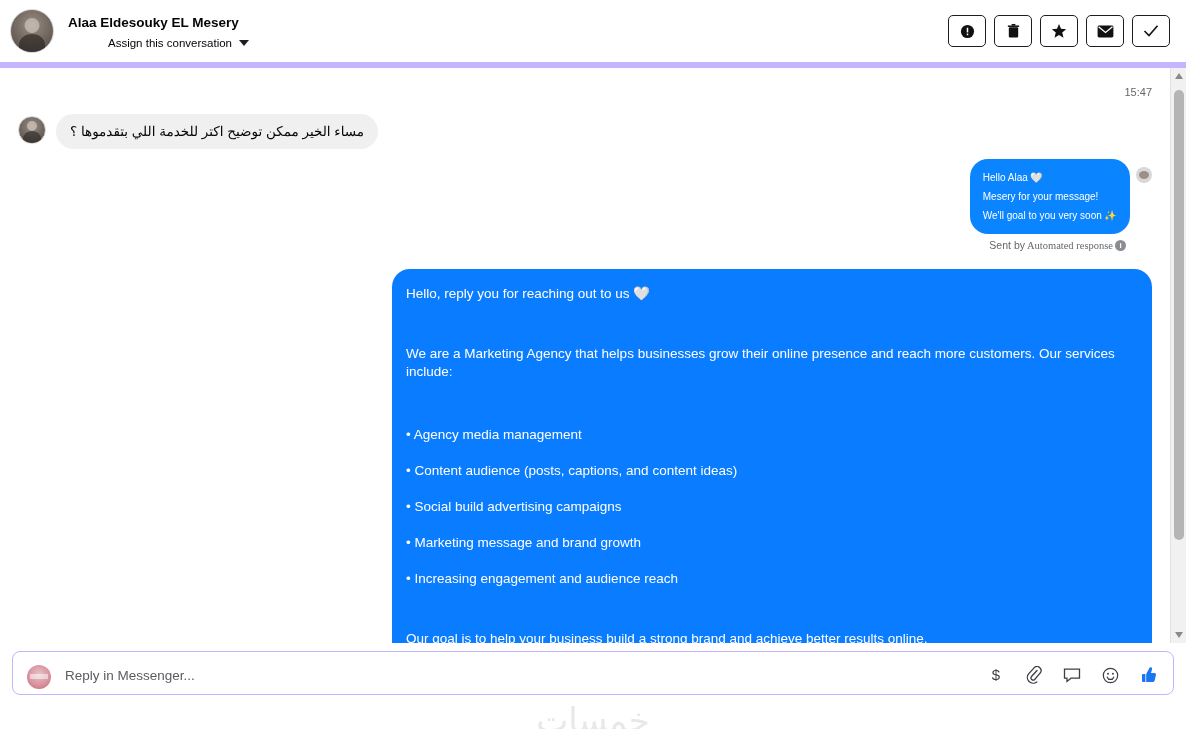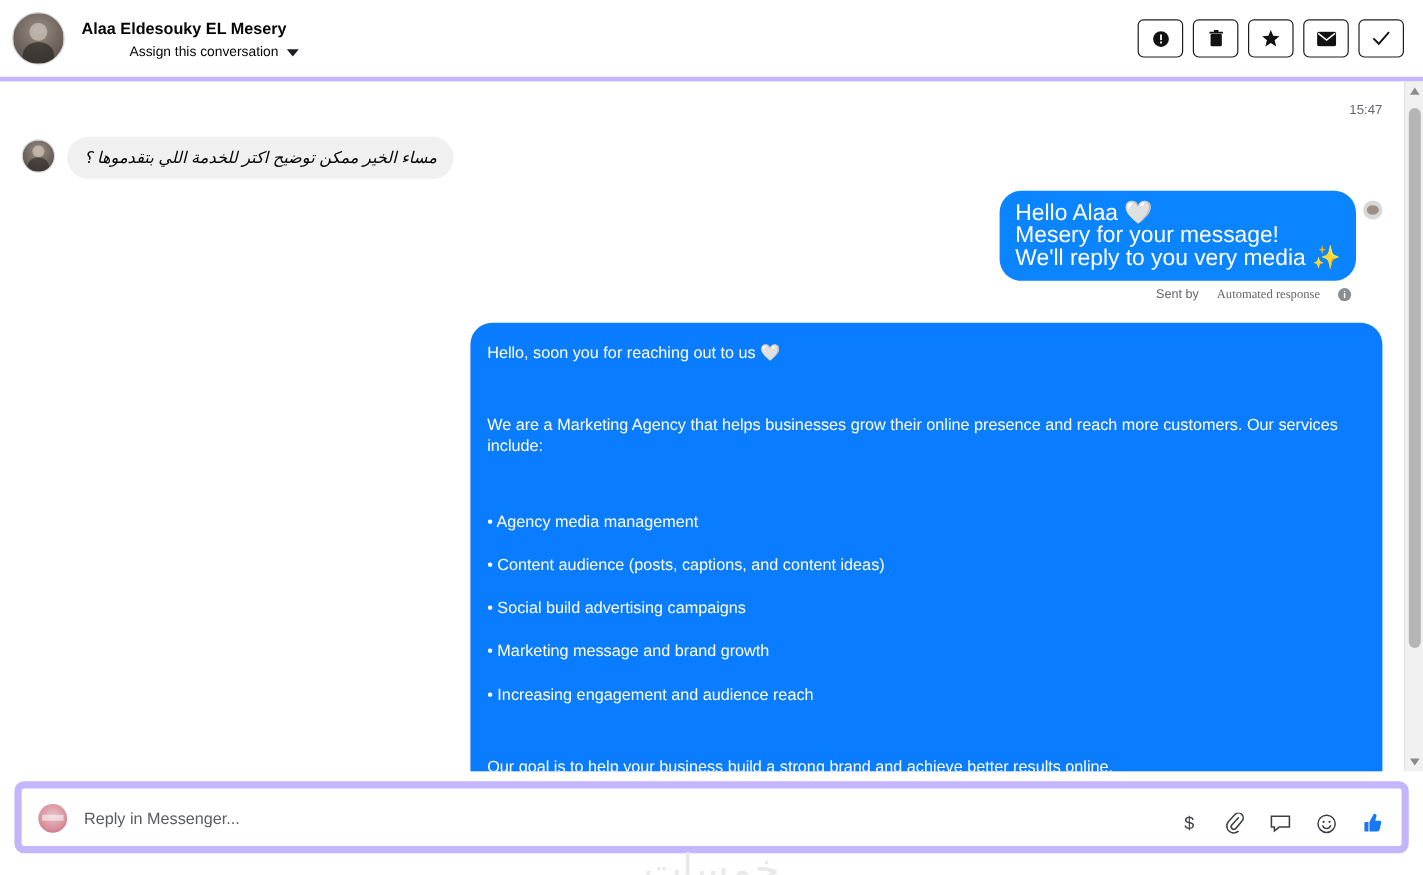--- a/index.html
+++ b/index.html
@@ -14,21 +14,21 @@
     position: relative;
     width: 1186px; height: 729px;
     display: flex; flex-direction: column;
     background: #ffffff;
   }
 
   
   .header {
     height: 68px;
     flex: 0 0 68px;
-    border-bottom: 4px solid #c4b5fd;
+    border-bottom: 6px solid #c4b5fd;
     display: flex;
     align-items: center;
     padding: 0 16px 0 10px;
     background: #fff;
   }
   .avatar {
     width: 44px; height: 44px;
     border-radius: 50%;
     background: radial-gradient(circle at 50% 35%, #9a8e85 0%, #6e655e 55%, #4c4642 100%);
     border: 1px solid #d6d6d6;
@@ -135,41 +135,40 @@
   .bubble-in {
     margin-left: 10px;
     background: #f0f0f0;
     color: #050505;
     border-radius: 18px;
     padding: 8px 14px;
     font-size: 13.5px;
     line-height: 19px;
     direction: rtl;
     max-width: 640px;
-    font-style: italic;
   }
   .bubble-out {
     background: #0a84ff;
     color: #fff;
     border-radius: 18px;
     padding: 9px 13px;
-    font-size: 19px;
+    font-size: 10px;
     line-height: 19px;
     max-width: 420px;
   }
   .bubble-out .line { white-space: nowrap; }
   .sent-by {
     text-align: right;
     font-size: 10.5px;
     color: #65676b;
     margin: 5px 4px 0 0;
     display: flex;
     align-items: center;
     justify-content: flex-end;
-    gap: 15px;
+    gap: 2px;
   }
   .sent-by .who { color: #65676b; font-family: Liberation Serif, serif; }
   .info-dot {
     width: 11px; height: 11px;
     border-radius: 50%;
     background: #8a8d91;
     color: #fff;
     font-size: 8px;
     line-height: 11px;
     text-align: center;
@@ -243,26 +242,26 @@
 
   
   .composer-area {
     flex: 0 0 86px;
     position: relative;
     background: #fff;
     padding: 8px 12px 14px 12px;
   }
   .composer {
     position: relative;
-    height: 60px;
-    border: 6px solid #c4b5fd;
+    height: 44px;
+    border: 1px solid #c4b5fd;
     border-radius: 8px;
     background: #fff;
     display: flex;
-    align-items: center;
+    align-items: flex-start;
     padding: 12px 14px;
   }
   .composer-avatar {
     width: 24px; height: 24px;
     border-radius: 50%;
     background: radial-gradient(circle at 50% 40%, #e7c4c9 0%, #d98f9c 60%, #b9636f 100%);
     flex: 0 0 24px;
     margin-top: 1px;
     position: relative;
     overflow: hidden;
@@ -379,34 +378,34 @@
       <div class="row">
         <div class="sm-avatar"></div>
         <div class="bubble-in">مساء الخير ممكن توضيح اكتر للخدمة اللي بتقدموها ؟</div>
       </div>
 
       <div class="row out" style="margin-bottom:0;">
         <div>
           <div class="bubble-out">
             <div class="line">Hello Alaa 🤍</div>
             <div class="line">Mesery for your message!</div>
-            <div class="line">We'll reply to you very media ✨</div>
+            <div class="line">We'll goal to you very soon ✨</div>
           </div>
           <div class="sent-by">
             <span>Sent by</span>
             <span class="who">Automated response</span>
             <span class="info-dot">i</span>
           </div>
         </div>
         <div class="reaction-dot"></div>
       </div>
 
       <div class="row out" style="margin-top:18px;">
         <div class="big-bubble">
-          <p>Hello, soon you for reaching out to us 🤍</p>
+          <p>Hello, reply you for reaching out to us 🤍</p>
           <div class="bb-gap-lg"></div>
           <p>We are a Marketing Agency that helps businesses grow their online presence and reach more customers. Our services include:</p>
           <div class="bb-gap-md"></div>
           <div class="bb-gap-sm"></div>
           <p>• Agency media management</p>
           <div class="bb-gap-sm"></div>
           <p>• Content audience (posts, captions, and content ideas)</p>
           <div class="bb-gap-sm"></div>
           <p>• Social build advertising campaigns</p>
           <div class="bb-gap-sm"></div>

